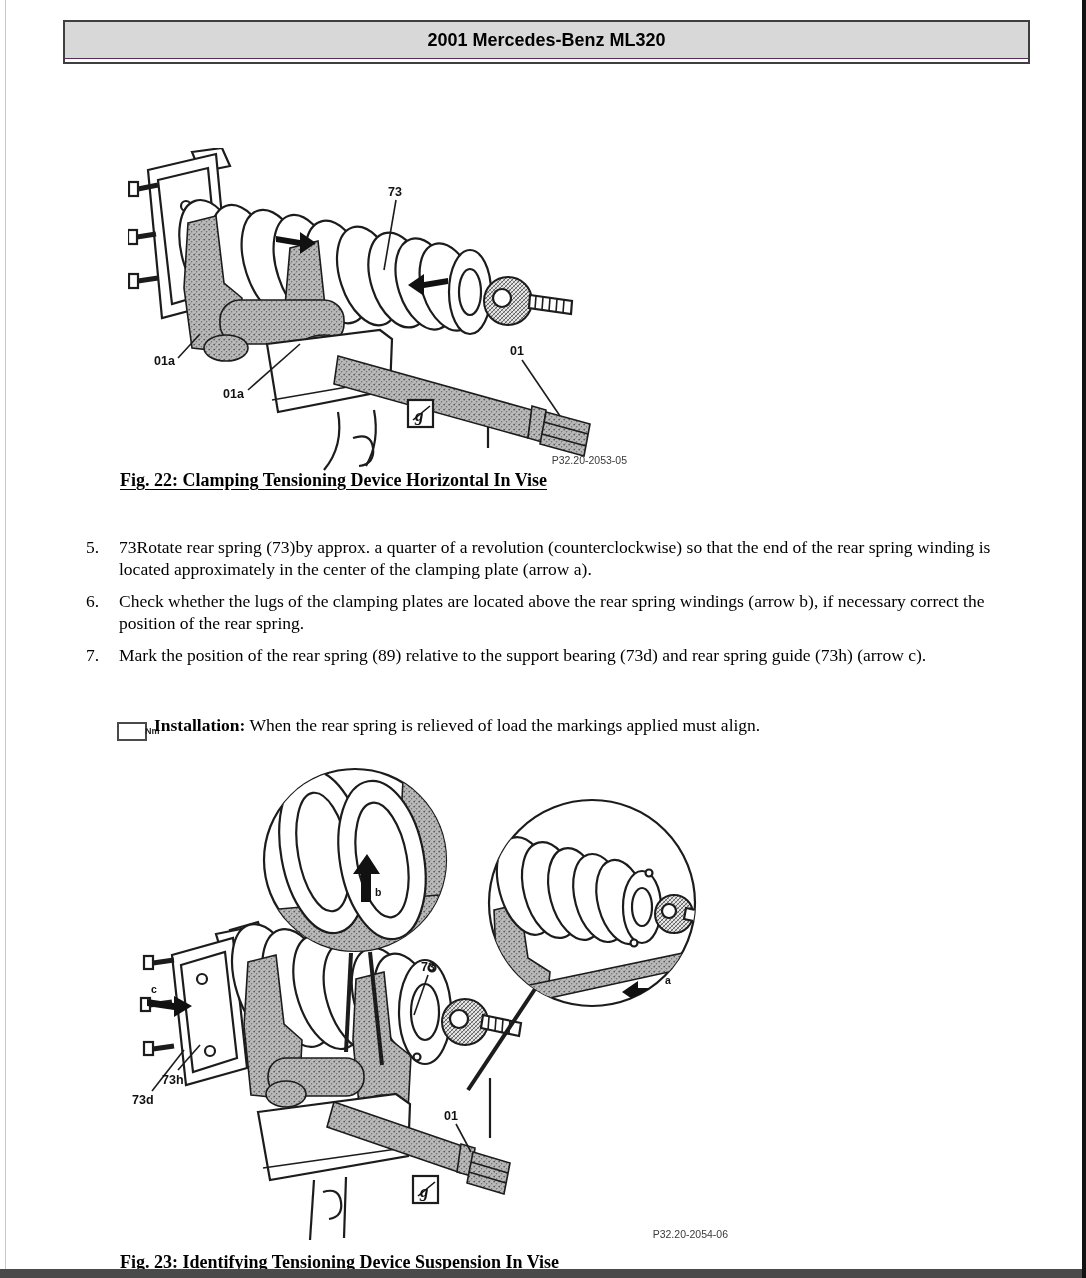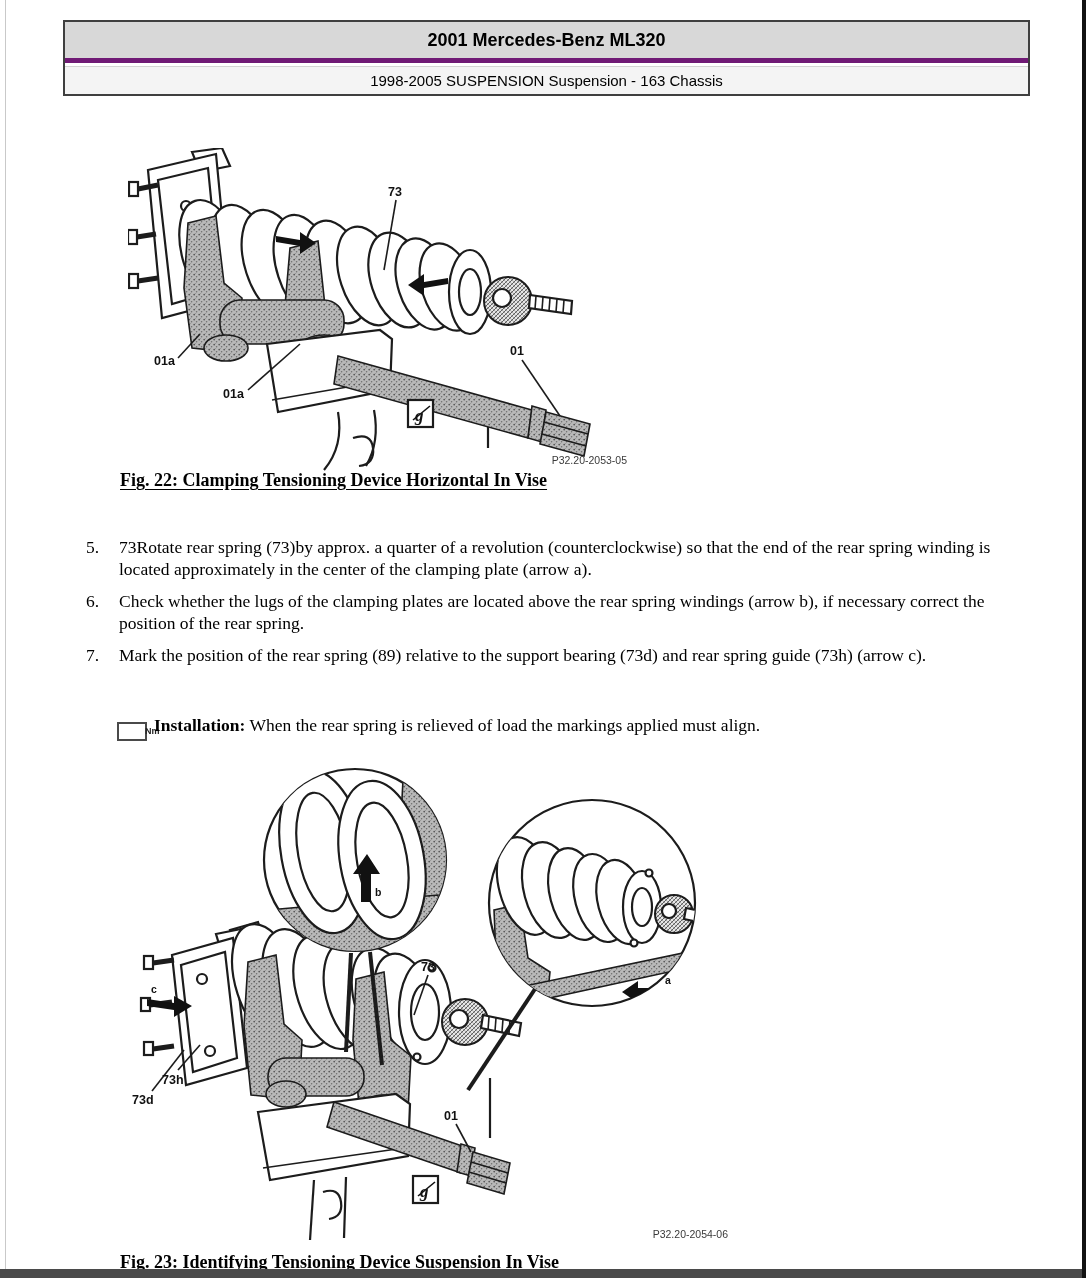--- a/index.html
+++ b/index.html
@@ -6,21 +6,21 @@
   body{width:1086px;height:1278px;position:relative;background:#ffffff;overflow:hidden;
        font-family:"Liberation Serif",serif;color:#000;}
   
   .left-edge-line{position:absolute;left:5px;top:0;width:1px;height:1269px;background:#c9c9c9;}
   .right-edge-bar{position:absolute;right:0;top:0;width:4px;height:1278px;background:#121212;z-index:50;}
   .bottom-edge-bar{position:absolute;left:0;top:1269px;width:1086px;height:9px;background:#4a4a4a;z-index:40;}
   
   .header-box{position:absolute;left:63px;top:20px;width:967px;border:2px solid #3f3f3f;background:#fff;
               box-sizing:border-box;font-family:"Liberation Sans",sans-serif;}
   .header-title{height:36px;background:#d8d8d8;display:flex;align-items:center;justify-content:center;
-                font-size:18px;font-weight:bold;border-bottom:5px solid #701a75;}
+                font-size:18px;font-weight:bold;border-bottom:1px solid #701a75;}
   .header-gap{height:3px;background:#ffffff;}
   .header-subtitle{height:27px;background:#f4f4f4;display:flex;align-items:center;justify-content:center;
                 font-size:15px;border-top:1px solid #d4d4d4;}
   
   .fig1{position:absolute;left:128px;top:148px;}
   .fig2{position:absolute;left:118px;top:760px;}
   .fig-caption{position:absolute;left:120px;font-size:18px;font-weight:bold;
                text-decoration:underline;text-underline-offset:3px;white-space:nowrap;}
   .fig-caption.c22{top:470px;}
   .fig-caption.c23{top:1252px;}
@@ -49,21 +49,20 @@
 </head>
 <body>
 
 <div class="left-edge-line"></div>
 <div class="right-edge-bar"></div>
 <div class="bottom-edge-bar"></div>
 
 <div class="header-box">
   <div class="header-title">2001 Mercedes-Benz ML320</div>
   <div class="header-gap"></div>
-  <div class="header-subtitle">1998-2005 SUSPENSION Suspension - 163 Chassis</div>
 </div>
 
 <svg class="fig1" width="515" height="325" viewBox="0 0 515 325">
   <defs>
     <pattern id="stip1" width="5" height="5" patternUnits="userSpaceOnUse">
       <rect width="5" height="5" fill="#b9b9b9"></rect>
       <circle cx="1.2" cy="1.6" r="0.9" fill="#575757"></circle>
       <circle cx="3.6" cy="3.8" r="0.8" fill="#6d6d6d"></circle>
       <circle cx="2.6" cy="0.6" r="0.5" fill="#8a8a8a"></circle>
     </pattern>

